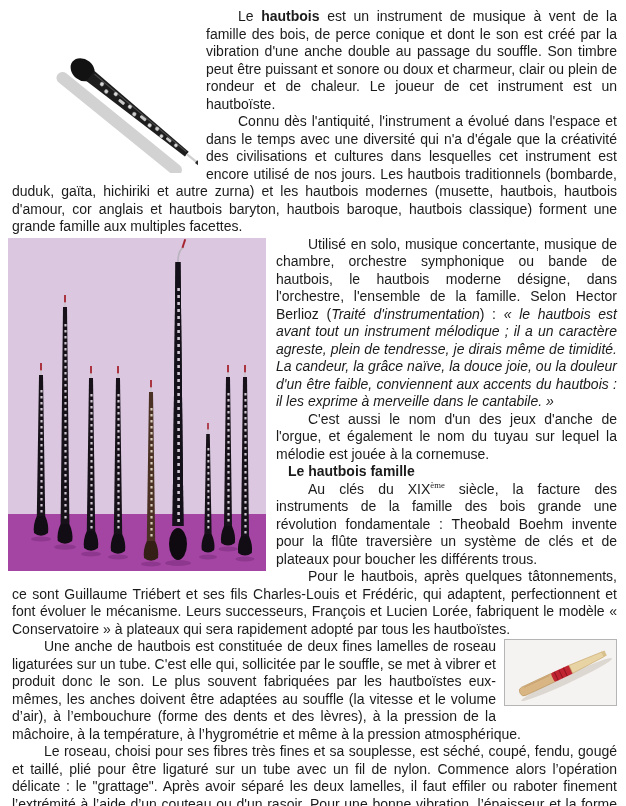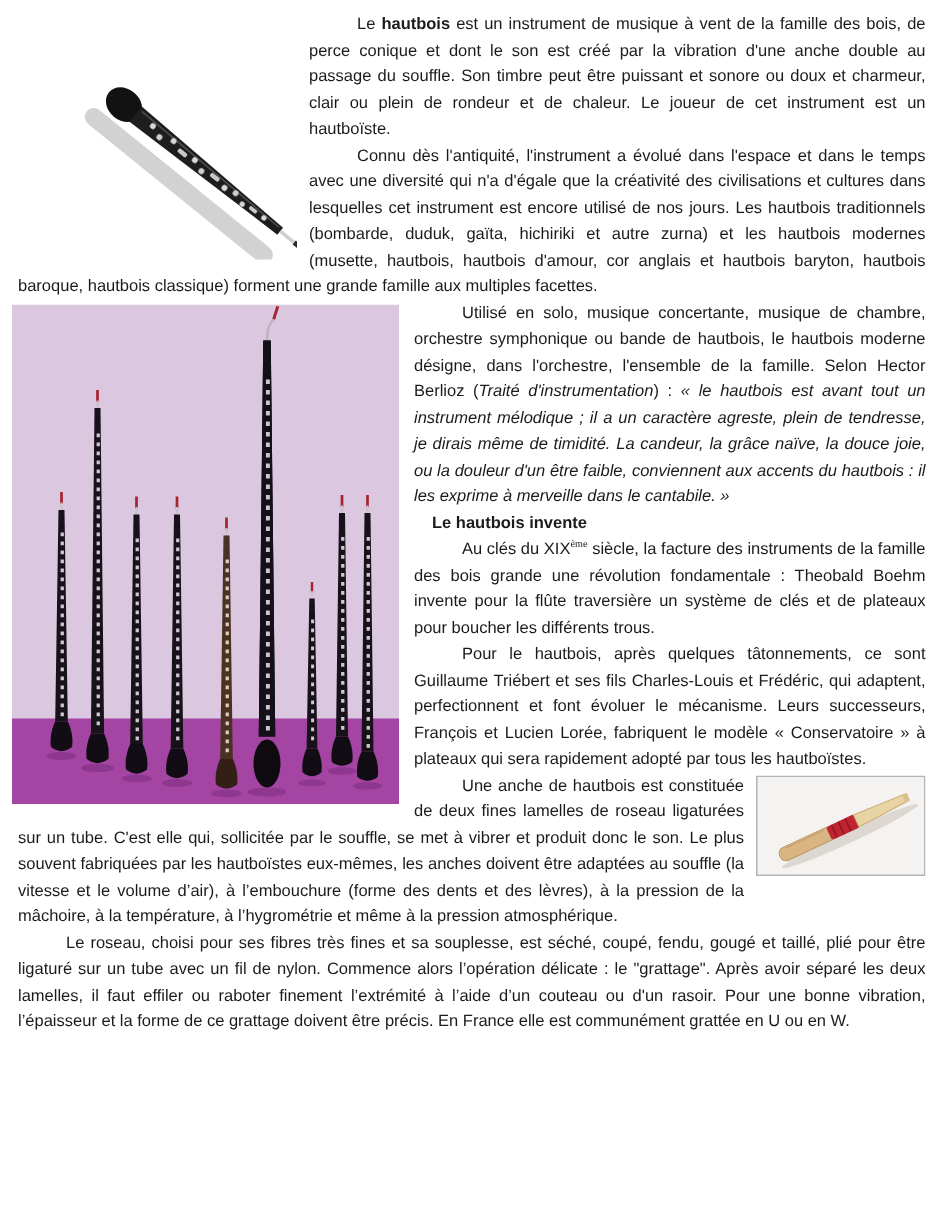--- a/index.html
+++ b/index.html
@@ -2,21 +2,21 @@
 <html lang="fr"><head>
 <meta charset="utf-8">
 <style>
   html,body{margin:0;padding:0;background:#ffffff;}
   .page{
     position:relative;
     width:626px;height:806px;
     box-sizing:border-box;
     padding:8px 9px 16px 12px;
     font-family:"Liberation Sans",sans-serif;
-    font-size:11px;
+    font-size:14px;
     line-height:17.5px;
     color:#1b1b1b;
     text-align:justify;
     overflow:hidden;
     background:#ffffff;
   }
   p{margin:0;text-indent:32px;}
   .heading{font-weight:700;text-indent:12px;}
   i{font-style:italic;}
   b{font-weight:700;}
@@ -149,22 +149,23 @@
           <rect x="-0.7" y="134" width="1.4" height="6" fill="#c9c2cc"></rect>
           <polygon points="-2,139 2,139 4,298 -4,298" fill="#171219"></polygon>
           <line x1="0.5" y1="155" x2="0.5" y2="296" stroke="#cfc6d2" stroke-width="2.2" stroke-dasharray="2.5 3.5"></line>
           <path d="M -4 298 C -6.8 304 -7.6 310 -6.8 315 Q 0 320 6.8 315 C 7.6 310 6.8 304 4 298 Z" fill="#120d14"></path>
         </g>
       </svg>
     </span>
     <span>Utilisé en solo, musique concertante, musique de chambre, orchestre symphonique ou bande de hautbois, le hautbois moderne désigne, dans l'orchestre, l'ensemble de la famille. Selon Hector Berlioz (</span><i>Traité d'instrumentation</i><span>) : </span><i>« le hautbois est avant tout un instrument mélodique ; il a un caractère agreste, plein de tendresse, je dirais même de timidité. La candeur, la grâce naïve, la douce joie, ou la douleur d'un être faible, conviennent aux accents du hautbois : il les exprime à merveille dans le cantabile. »</i>
   </p>
 
+  <p>C'est aussi le nom d'un des jeux d'anche de l'orgue, et également le nom du tuyau sur lequel la mélodie est jouée à la cornemuse.</p>
 
-  <p class="heading">Le hautbois invente</p>
+  <p class="heading">Le hautbois famille</p>
 
   <p>
     <span>Au clés du XIX</span><sup>ème</sup><span> siècle, la facture des instruments de la famille des bois grande une révolution fondamentale : Theobald Boehm invente pour la flûte traversière un système de clés et de plateaux pour boucher les différents trous.</span>
   </p>
 
   <p>Pour le hautbois, après quelques tâtonnements, ce sont Guillaume Triébert et ses fils Charles-Louis et Frédéric, qui adaptent, perfectionnent et font évoluer le mécanisme. Leurs successeurs, François et Lucien Lorée, fabriquent le modèle « Conservatoire » à plateaux qui sera rapidement adopté par tous les hautboïstes.</p>
 
   <p>
     <span class="fig fig-reed">
       <svg width="113" height="67" viewBox="0 0 113 67">

